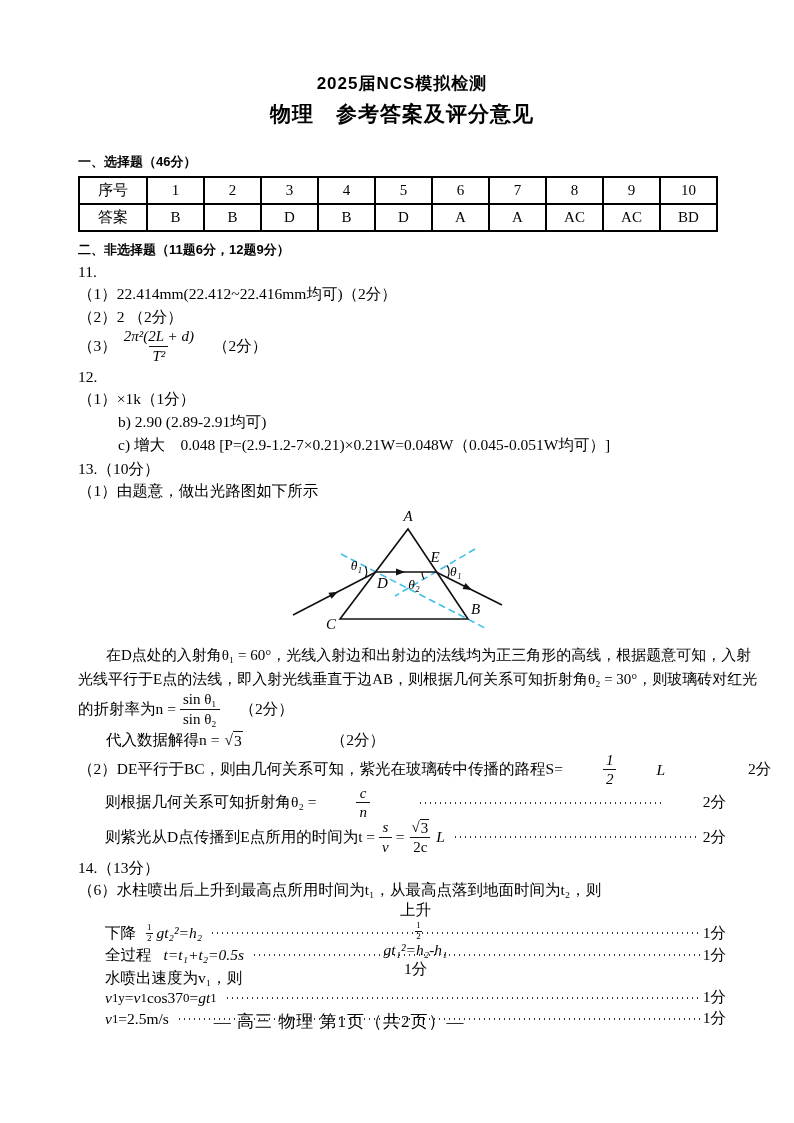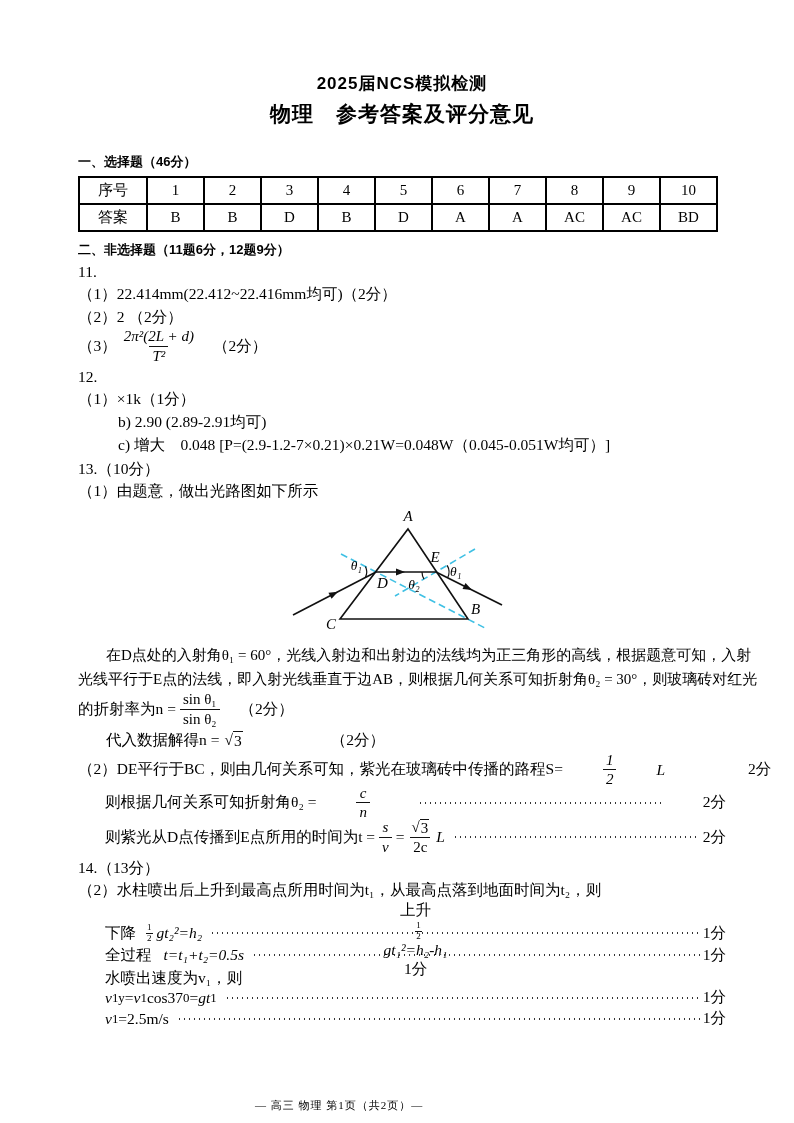--- a/index.html
+++ b/index.html
@@ -43,22 +43,22 @@
   .leader{flex:1 1 auto;align-self:stretch;margin:0 3px 0 8px;
           background-image:radial-gradient(circle,#333 0.9px,rgba(0,0,0,0) 1.1px);
           background-size:5px 6px;background-position:0 center;background-repeat:repeat-x;}
   .score{flex:0 0 auto;}
 
   .h36{height:36px;}
   .h34{height:33px;gap:36px;}
   .diagram-wrap{margin-left:200px;margin-top:0;height:141px;}
   .para{font-size:15px;height:24px;line-height:24px;white-space:nowrap;}
 
-  .footer{position:absolute;left:0;top:1098px;width:678px;text-align:center;
-          font-size:11px;letter-spacing:1px;}
+  .footer{position:absolute;left:0;top:1010px;width:678px;text-align:center;
+          font-size:17px;letter-spacing:1px;}
   svg text{font-family:"Liberation Serif","DejaVu Serif",serif;}
   .svg-var{font-style:italic;font-size:15px;}
   .svg-theta{font-style:italic;font-size:13.5px;}
 </style>
 </head>
 <body>
 
 <div class="page">
   <div class="content">
 
@@ -203,21 +203,21 @@
               <span class="cand">3</span>
             </span></span>
         <span class="den">2c</span>
       </span>
       <span class="it">L</span>
       <span class="leader"></span>
       <span class="score">2分</span>
     </div>
 
     <div class="qlabel">14.（13分）</div>
-    <div class="ans-line" style="height:22px;">（2）水柱喷出后上升到最高点所用时间为t₁，从最高点落到地面时间为t₂，则</div>
+    <div class="ans-line" style="height:22px;">（6）水柱喷出后上升到最高点所用时间为t₁，从最高点落到地面时间为t₂，则</div>
     <div class="fline indent2" style="height:22px;flex-direction:column;">
       <span>上升</span>
       <span class="frac small" style="margin-left:8px;">
         <span class="num">1</span>
         <span class="den">2</span>
       </span>
       <span class="it">gt₁²=h₂-h₁</span>
       <span class="leader"></span>
       <span class="score">1分</span>
     </div>

